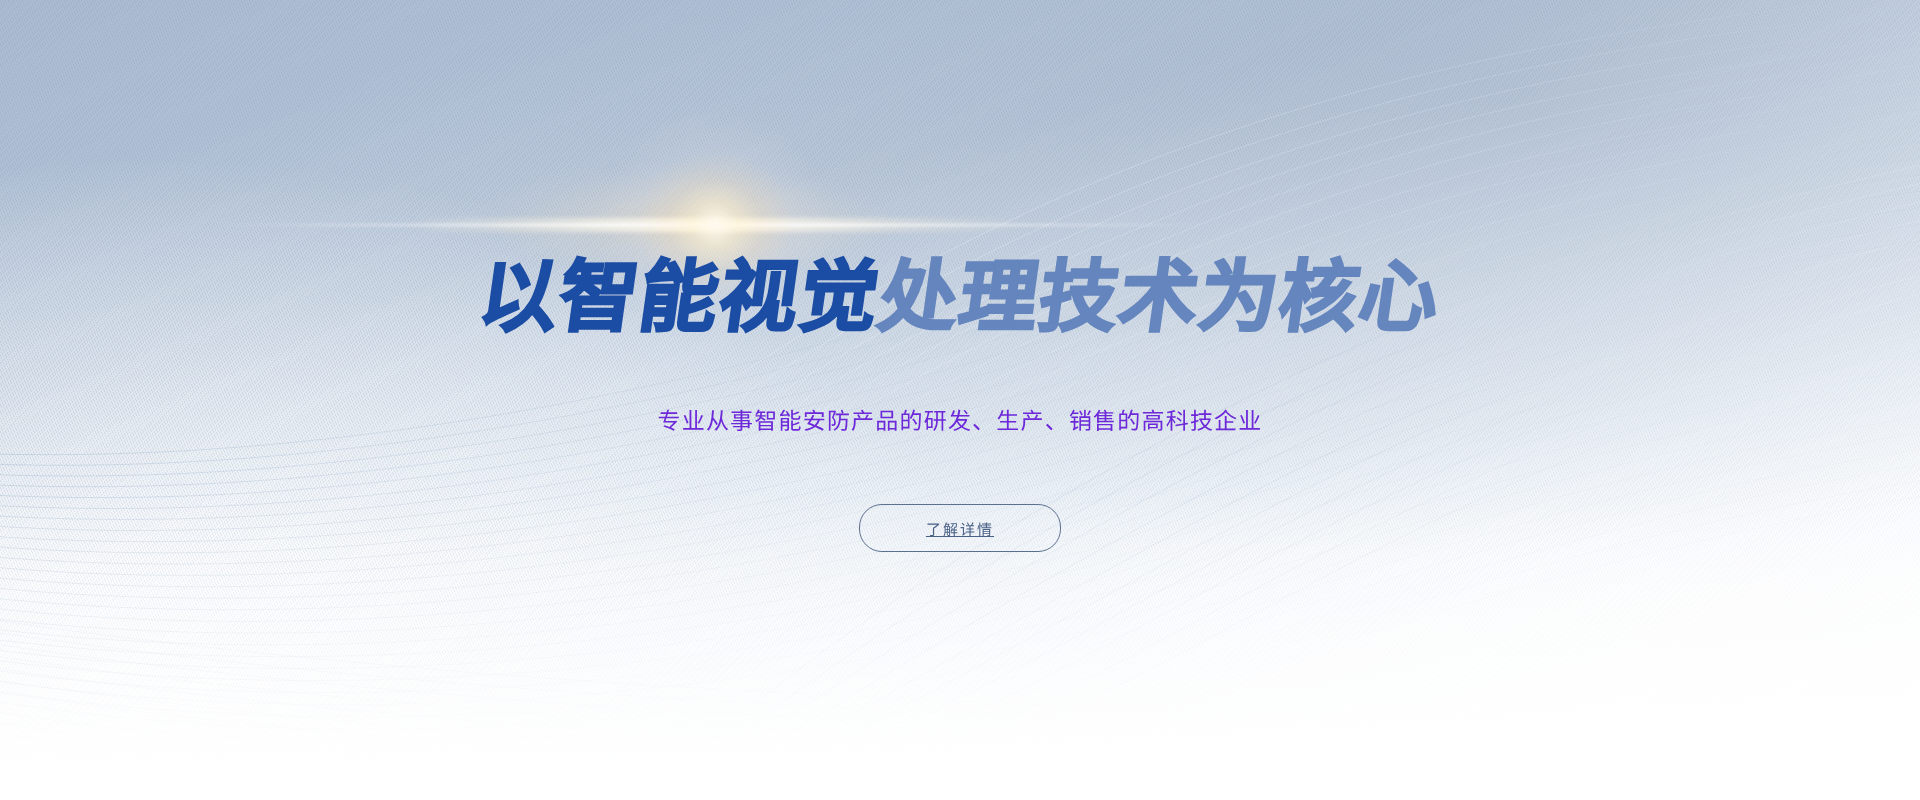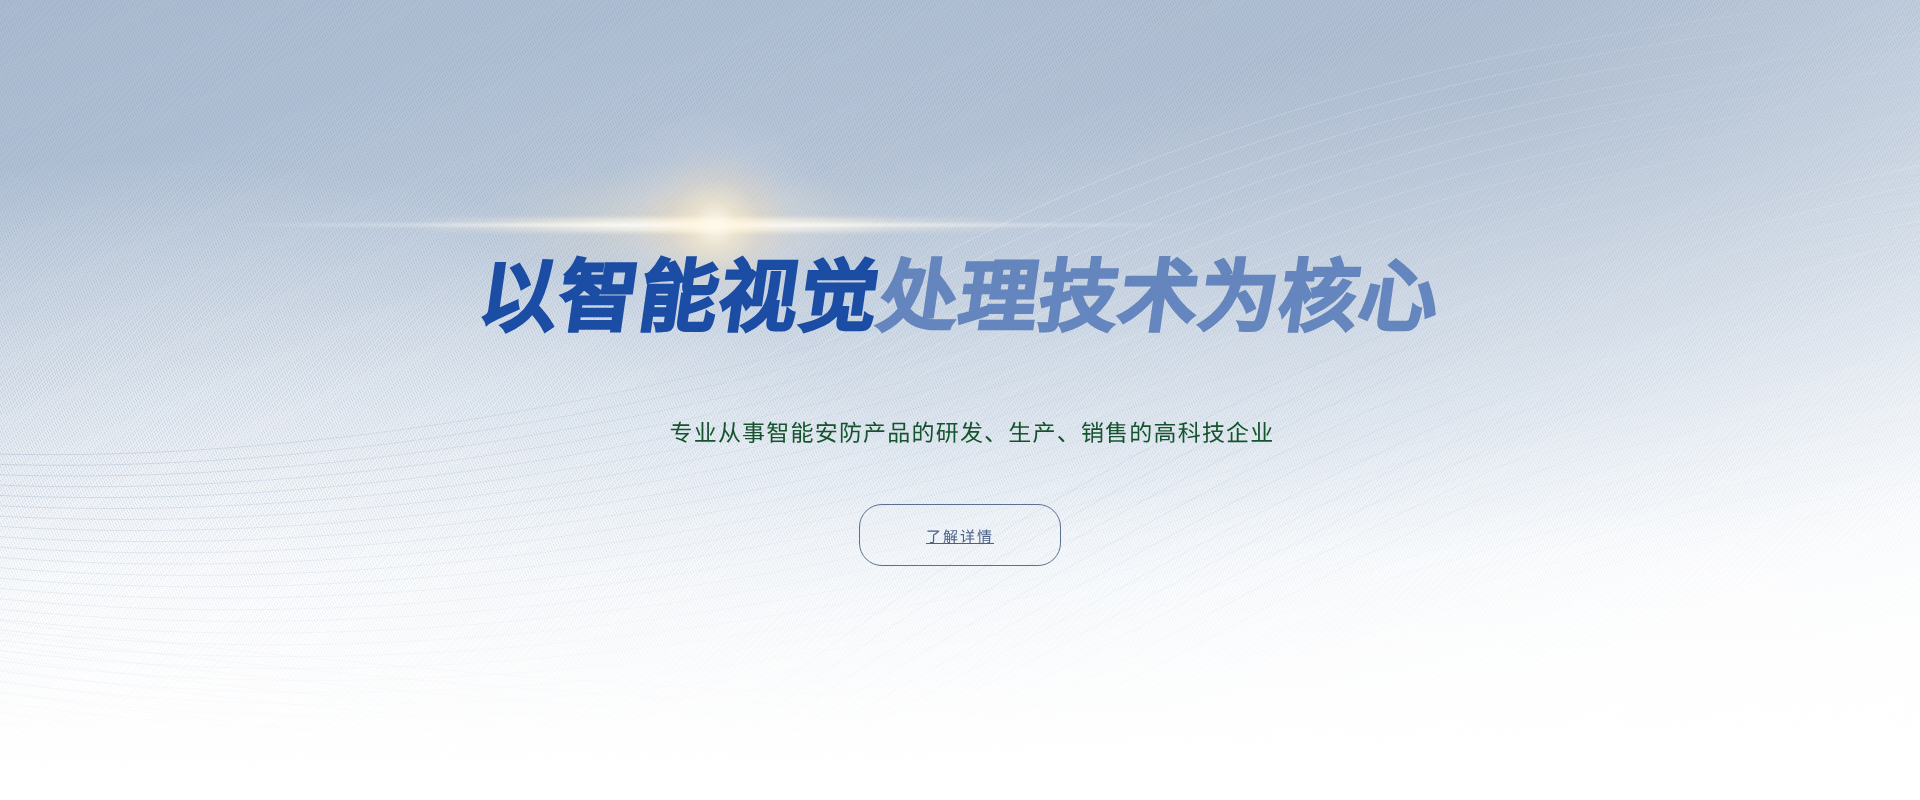--- a/index.html
+++ b/index.html
@@ -123,29 +123,29 @@
     display:inline-block;
     transform:skewX(-8deg);
     -webkit-text-stroke:2.5px currentColor;
     paint-order:stroke fill;
   }
   .hl-dark{color:#1c4da4;}
   .hl-light{color:#5d7fbb;opacity:.92;}
 
   .subtitle{
     position:absolute;top:402px;left:50%;transform:translateX(-50%);
-    margin:12px;white-space:nowrap;
+    margin:0;white-space:nowrap;
     font-family:"Liberation Sans","DejaVu Sans",sans-serif;
     font-size:23px;font-weight:400;letter-spacing:1.2px;
-    color:#14532d;
+    color:#6d28d9;
   }
 
   .cta{
     position:absolute;top:504px;left:50%;transform:translateX(-50%);
-    width:202px;height:62px;
+    width:202px;height:48px;
     display:flex;align-items:center;justify-content:center;
     box-sizing:border-box;
     border:1.5px solid #5b6f90;
     border-radius:23px;
     background:rgba(255,255,255,0.04);
     color:#4a6186;
     font-family:"Liberation Sans","DejaVu Sans",sans-serif;
     font-size:15px;font-weight:400;letter-spacing:2px;
     pointer-events:auto;cursor:pointer;
     transition:background .2s ease,color .2s ease;

